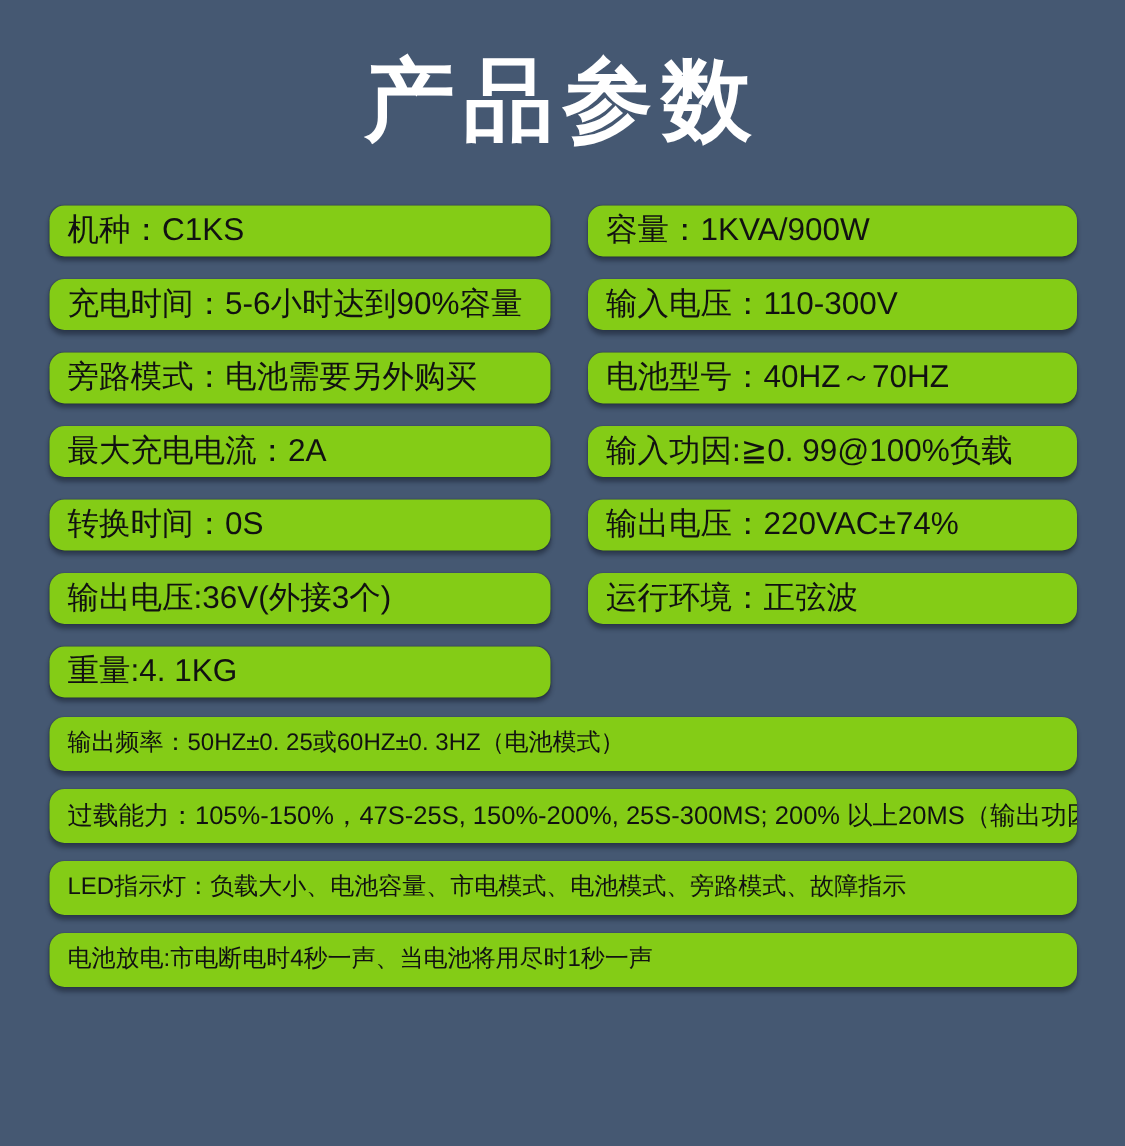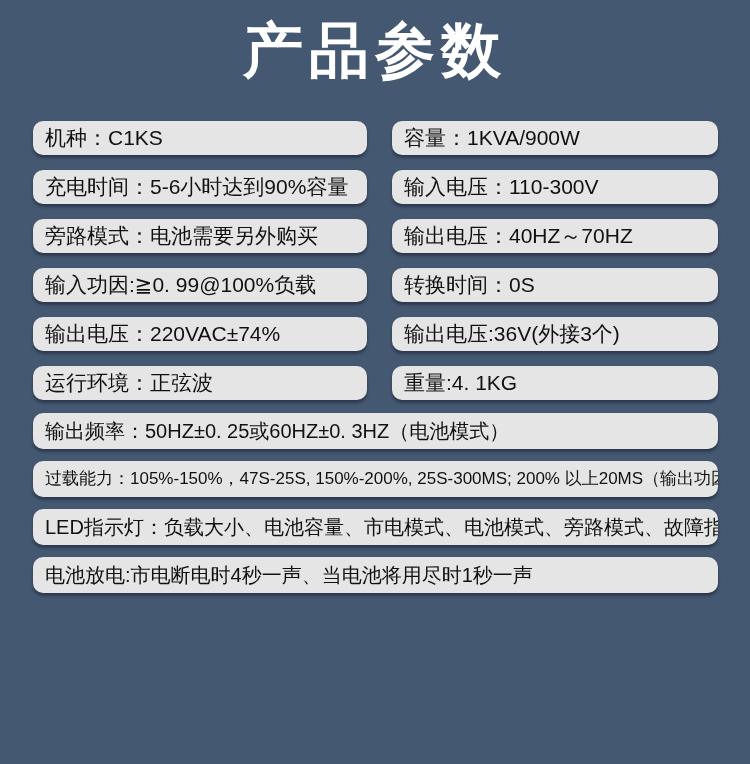--- a/index.html
+++ b/index.html
@@ -13,58 +13,58 @@
     overflow: hidden;
     font-family: "Liberation Sans", "DejaVu Sans", sans-serif;
   }
   .page {
     position: relative;
     width: 750px;
     height: 764px;
   }
   .title {
     margin: 0;
-    padding-top: 16px;
+    padding-top: 32px;
     text-align: center;
     color: #ffffff;
     font-size: 60px;
     font-weight: bold;
     letter-spacing: 6px;
     line-height: 1.15;
   }
   .grid {
     display: grid;
     grid-template-columns: 334px 326px;
     column-gap: 25px;
     row-gap: 15px;
     margin: 36px 0 0 33px;
   }
   .box {
-    background: #e5e5e5;
+    background: #84cc16;
     border-radius: 10px;
     box-sizing: border-box;
     height: 34px;
     line-height: 34px;
     padding-left: 12px;
     padding-right: 6px;
     font-size: 21px;
     color: #111111;
     white-space: nowrap;
     overflow: hidden;
     box-shadow: 0 3px 3px rgba(15, 22, 35, 0.45), 0 0 1px rgba(0,0,0,0.3);
   }
   .fulls {
     margin: 13px 0 0 33px;
   }
   .box.full {
     width: 685px;
     height: 36px;
     line-height: 36px;
     margin-bottom: 12px;
-    font-size: 20px;
+    font-size: 16px;
   }
   .box.dense {
     font-size: 17px;
   }
 </style>
 </head>
 <body>
 
 <div class="page">
 
@@ -72,21 +72,22 @@
 
   <div class="grid">
     <div class="box">机种：C1KS</div>
 
     <div class="box">容量：1KVA/900W</div>
     <div class="box">充电时间：5-6小时达到90%容量</div>
 
     <div class="box">输入电压：110-300V</div>
     <div class="box">旁路模式：电池需要另外购买</div>
 
-    <div class="box">输出电压：40HZ～70HZ</div>
+    <div class="box">电池型号：40HZ～70HZ</div>
+    <div class="box">最大充电电流：2A</div>
 
     <div class="box">输入功因:≧0. 99@100%负载</div>
     <div class="box">转换时间：0S</div>
 
     <div class="box">输出电压：220VAC±74%</div>
     <div class="box">输出电压:36V(外接3个)</div>
 
     <div class="box">运行环境：正弦波</div>
     <div class="box">重量:4. 1KG</div>
   </div>

